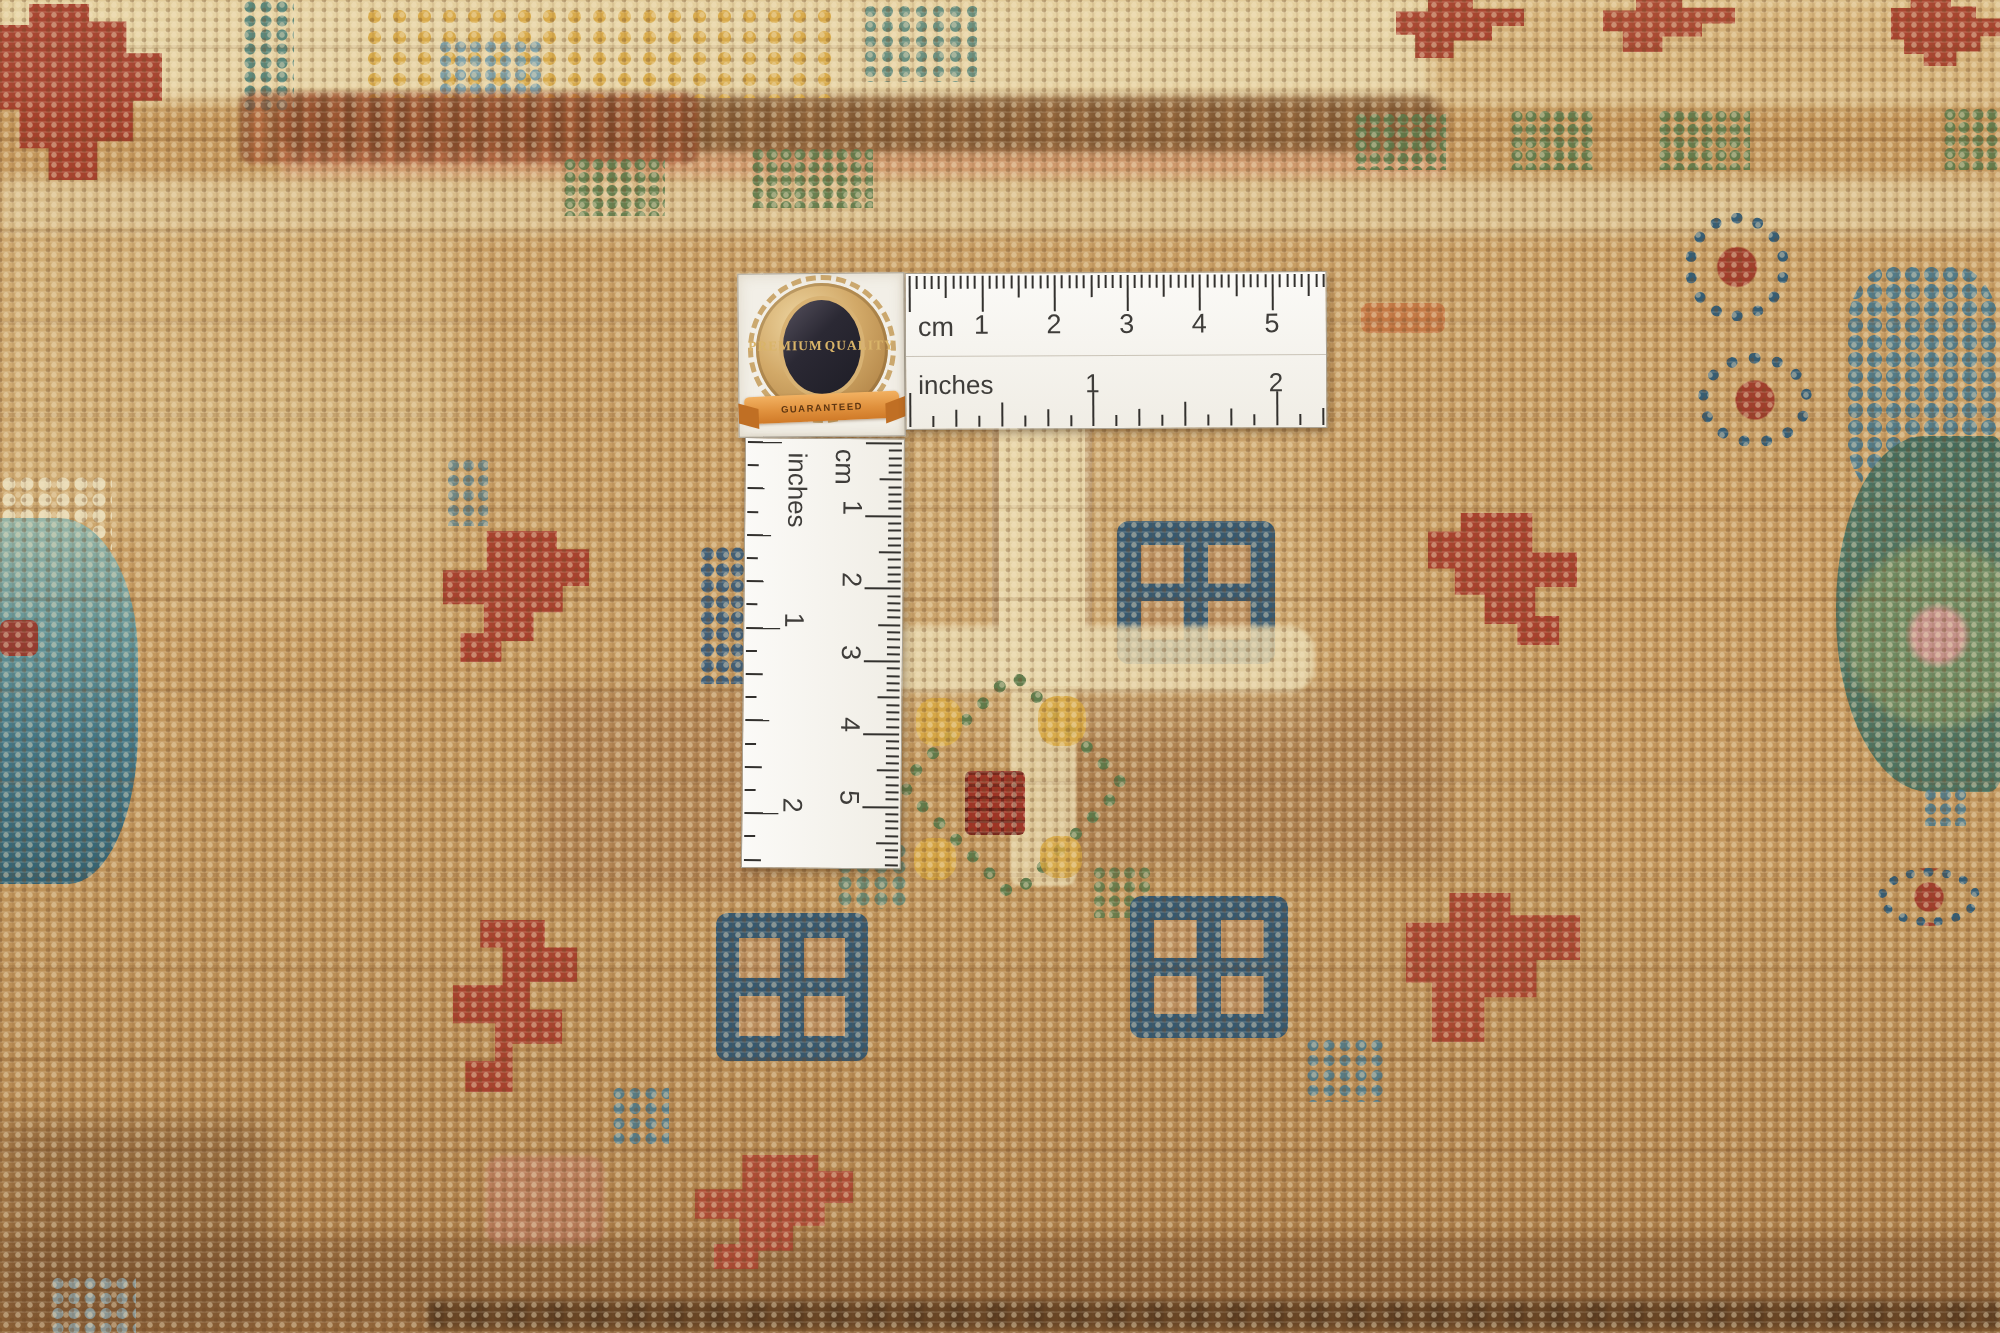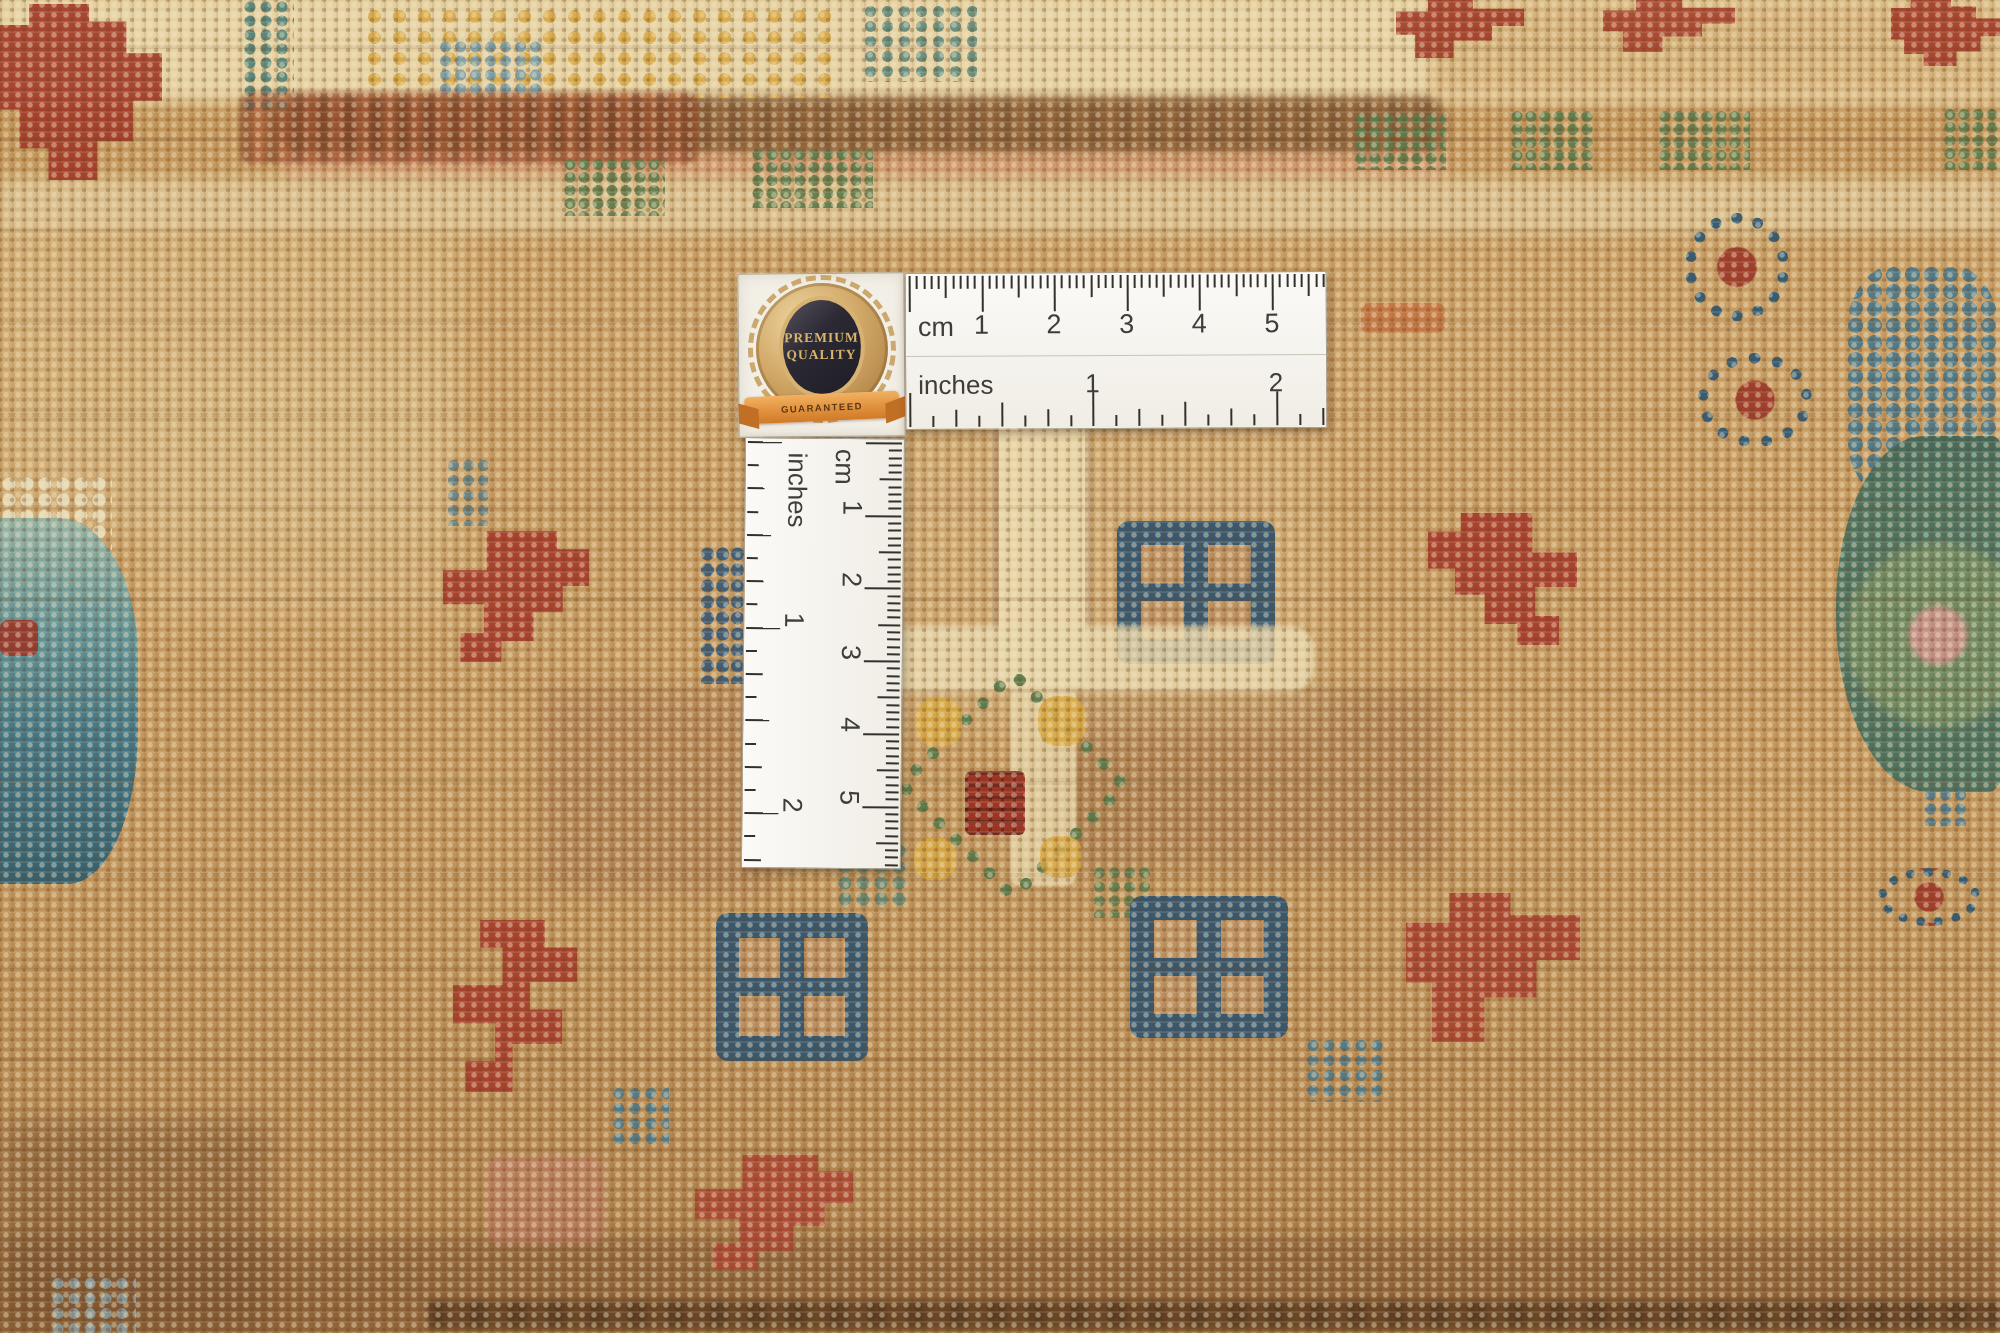--- a/index.html
+++ b/index.html
@@ -33,21 +33,21 @@
     transform:rotate(-0.5deg);}
   .seal-teeth{position:absolute;left:50%;top:46%;transform:translate(-50%,-50%);
     width:148px;height:148px;border-radius:50%;border:5px dashed #c59c5a;opacity:.85;box-sizing:border-box;}
   .seal{position:absolute;left:50%;top:46%;transform:translate(-50%,-50%);
     width:132px;height:132px;border-radius:50%;
     background:radial-gradient(circle at 35% 30%, #eed6a2 0%, #d2a968 45%, #b5884a 80%, #a0743a 100%);
     box-shadow:inset 0 0 0 3px rgba(120,85,40,.35);}
   .seal-core{position:absolute;left:50%;top:50%;transform:translate(-50%,-52%);
     width:86px;height:102px;border-radius:50%;border:4px solid #d8b273;box-sizing:border-box;
     background:linear-gradient(135deg,#57525f 0%,#2b2934 42%,#1e1d26 100%);
-    display:flex;flex-direction:column;align-items:center;justify-content:center;gap:2px;}
+    display:flex;flex-direction:row;align-items:center;justify-content:center;gap:2px;}
   .seal-core span{font-family:"Liberation Serif",serif;font-weight:bold;font-size:13.5px;
     color:#d9b469;letter-spacing:1px;line-height:1.1;}
   .ribbon{position:absolute;left:5px;right:5px;bottom:15px;height:27px;border-radius:5px;
     background:linear-gradient(180deg,#f2b161 0%,#e0913d 55%,#d07a28 100%);
     display:flex;align-items:center;justify-content:center;transform:rotate(-2deg);
     box-shadow:0 1px 3px rgba(80,40,0,.4);}
   .ribbon::before,.ribbon::after{content:"";position:absolute;top:9px;width:20px;height:20px;
     background:#c06f24;z-index:-1;}
   .ribbon::before{left:-6px;transform:skewY(18deg);}
   .ribbon::after{right:-6px;transform:skewY(-18deg);}

